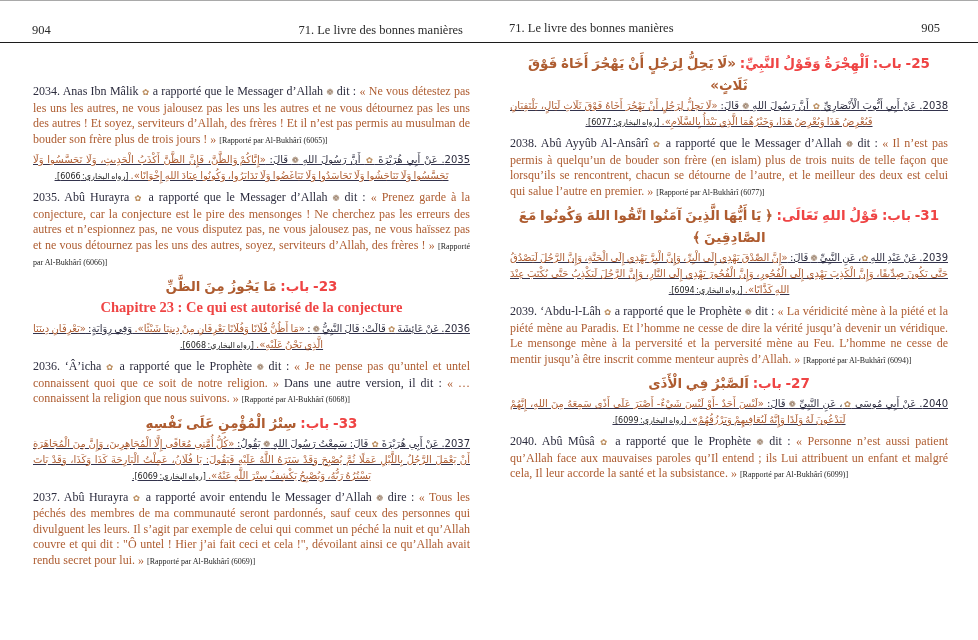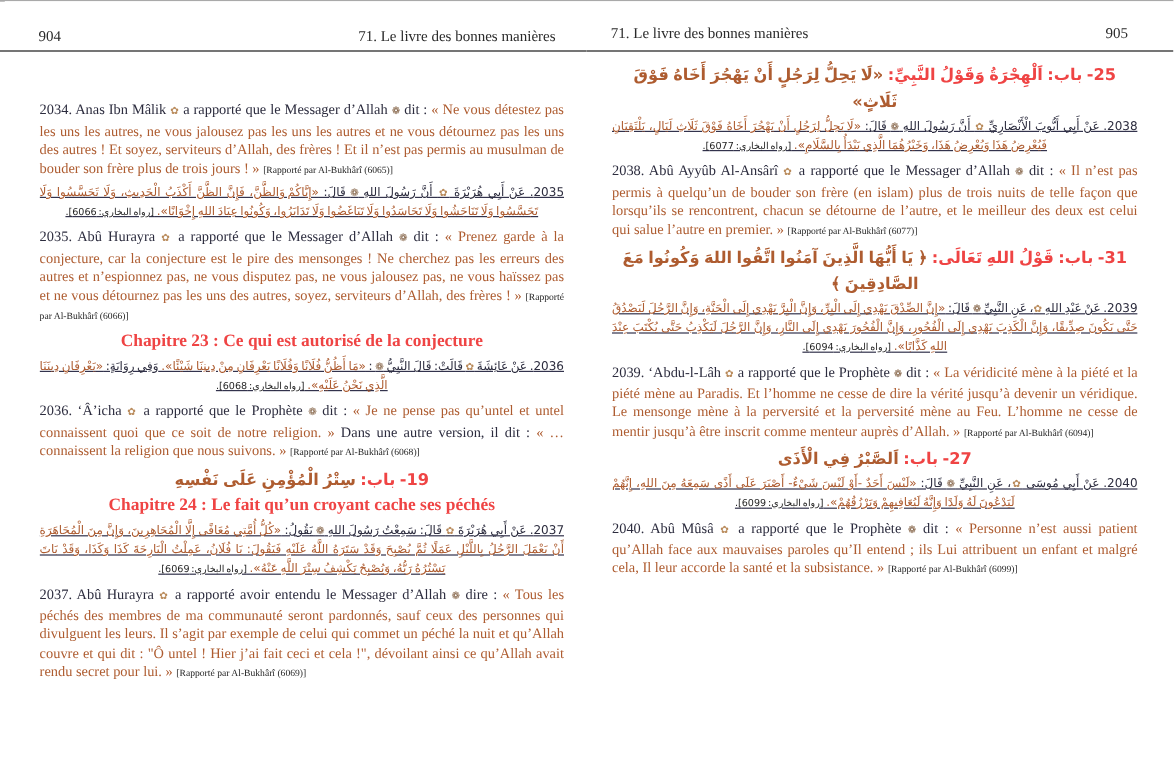--- a/index.html
+++ b/index.html
@@ -43,25 +43,25 @@
 
   <div class="page left">
     <div class="page-header">
       <span class="pnum">904</span>
       <span class="ptitle">71. Le livre des bonnes manières</span>
     </div>
     <div class="page-body">
         <div class="blk paragraph-fr"><span class="seg-dark">2034. Anas Ibn Mâlik </span><span class="seg-hc">✿</span><span class="seg-dark"> a rapporté que le Messager d’Allah </span><span class="seg-hp">❁</span><span class="seg-dark"> dit : </span><span class="seg-quote">« Ne vous détestez pas les uns les autres, ne vous jalousez pas les uns les autres et ne vous détournez pas les uns des autres ! Et soyez, serviteurs d’Allah, des frères ! Et il n’est pas permis au musulman de bouder son frère plus de trois jours ! » </span><span class="seg-ref">[Rapporté par Al-Bukhârî (6065)]</span></div>
         <div class="blk paragraph-ar"><span class="seg-dark">2035. عَنْ أَبِي هُرَيْرَةَ </span><span class="seg-hc">✿</span><span class="seg-dark"> أَنَّ رَسُولَ اللهِ </span><span class="seg-hp">❁</span><span class="seg-dark"> قَالَ: </span><span class="seg-quote">«إِيَّاكُمْ وَالظَّنَّ، فَإِنَّ الظَّنَّ أَكْذَبُ الْحَدِيثِ، وَلَا تَحَسَّسُوا وَلَا تَجَسَّسُوا وَلَا تَنَاجَشُوا وَلَا تَحَاسَدُوا وَلَا تَبَاغَضُوا وَلَا تَدَابَرُوا، وَكُونُوا عِبَادَ اللهِ إِخْوَانًا». </span><span class="seg-ref">[رواه البخاري: 6066].</span></div>
         <div class="blk paragraph-fr"><span class="seg-dark">2035. Abû Hurayra </span><span class="seg-hc">✿</span><span class="seg-dark"> a rapporté que le Messager d’Allah </span><span class="seg-hp">❁</span><span class="seg-dark"> dit : </span><span class="seg-quote">« Prenez garde à la conjecture, car la conjecture est le pire des mensonges ! Ne cherchez pas les erreurs des autres et n’espionnez pas, ne vous disputez pas, ne vous jalousez pas, ne vous haïssez pas et ne vous détournez pas les uns des autres, soyez, serviteurs d’Allah, des frères ! » </span><span class="seg-ref">[Rapporté par Al-Bukhârî (6066)]</span></div>
+        <div class="blk chapter-ar"><span class="seg-dark">23- باب: </span><span class="seg-quote">مَا يَجُوزُ مِنَ الظَّنِّ</span></div>
         <div class="blk chapter-fr"><span class="seg-dark">Chapitre 23 : Ce qui est autorisé de la conjecture</span></div>
         <div class="blk paragraph-ar"><span class="seg-dark">2036. عَنْ عَائِشَةَ </span><span class="seg-hc">✿</span><span class="seg-dark"> قَالَتْ: قَالَ النَّبِيُّ </span><span class="seg-hp">❁</span><span class="seg-dark"> : </span><span class="seg-quote">«مَا أَظُنُّ فُلَانًا وَفُلَانًا يَعْرِفَانِ مِنْ دِينِنَا شَيْئًا». </span><span class="seg-dark">وَفِي رِوَايَةٍ: </span><span class="seg-quote">«يَعْرِفَانِ دِينَنَا الَّذِي نَحْنُ عَلَيْهِ». </span><span class="seg-ref">[رواه البخاري: 6068].</span></div>
         <div class="blk paragraph-fr"><span class="seg-dark">2036. ‘Â’icha </span><span class="seg-hc">✿</span><span class="seg-dark"> a rapporté que le Prophète </span><span class="seg-hp">❁</span><span class="seg-dark"> dit : </span><span class="seg-quote">« Je ne pense pas qu’untel et untel connaissent quoi que ce soit de notre religion. » </span><span class="seg-dark">Dans une autre version, il dit : </span><span class="seg-quote">« …connaissent la religion que nous suivons. » </span><span class="seg-ref">[Rapporté par Al-Bukhârî (6068)]</span></div>
-        <div class="blk chapter-ar"><span class="seg-dark">19- باب: </span><span class="seg-quote">سِتْرُ الْمُؤْمِنِ عَلَى نَفْسِهِ</span></div>
-        <div class="blk chapter-fr"><span class="seg-dark">Chapitre 24 : Le fait qu’un croyant cache ses péchés</span></div>
+        <div class="blk chapter-ar"><span class="seg-dark">33- باب: </span><span class="seg-quote">سِتْرُ الْمُؤْمِنِ عَلَى نَفْسِهِ</span></div>
         <div class="blk paragraph-ar"><span class="seg-dark">2037. عَنْ أَبِي هُرَيْرَةَ </span><span class="seg-hc">✿</span><span class="seg-dark"> قَالَ: سَمِعْتُ رَسُولَ اللهِ </span><span class="seg-hp">❁</span><span class="seg-dark"> يَقُولُ: </span><span class="seg-quote">«كُلُّ أُمَّتِي مُعَافًى إِلَّا الْمُجَاهِرِينَ، وَإِنَّ مِنَ الْمُجَاهَرَةِ أَنْ يَعْمَلَ الرَّجُلُ بِاللَّيْلِ عَمَلًا ثُمَّ يُصْبِحَ وَقَدْ سَتَرَهُ اللَّهُ عَلَيْهِ فَيَقُولَ: يَا فُلَانُ، عَمِلْتُ الْبَارِحَةَ كَذَا وَكَذَا، وَقَدْ بَاتَ يَسْتُرُهُ رَبُّهُ، وَيُصْبِحُ يَكْشِفُ سِتْرَ اللَّهِ عَنْهُ». </span><span class="seg-ref">[رواه البخاري: 6069].</span></div>
         <div class="blk paragraph-fr"><span class="seg-dark">2037. Abû Hurayra </span><span class="seg-hc">✿</span><span class="seg-dark"> a rapporté avoir entendu le Messager d’Allah </span><span class="seg-hp">❁</span><span class="seg-dark"> dire : </span><span class="seg-quote">« Tous les péchés des membres de ma communauté seront pardonnés, sauf ceux des personnes qui divulguent les leurs. Il s’agit par exemple de celui qui commet un péché la nuit et qu’Allah couvre et qui dit : "Ô untel ! Hier j’ai fait ceci et cela !", dévoilant ainsi ce qu’Allah avait rendu secret pour lui. » </span><span class="seg-ref">[Rapporté par Al-Bukhârî (6069)]</span></div>
       </div>
   </div>
 
   <div class="page right">
     <div class="page-header">
       <span class="ptitle">71. Le livre des bonnes manières</span>
       <span class="pnum">905</span>
     </div>

